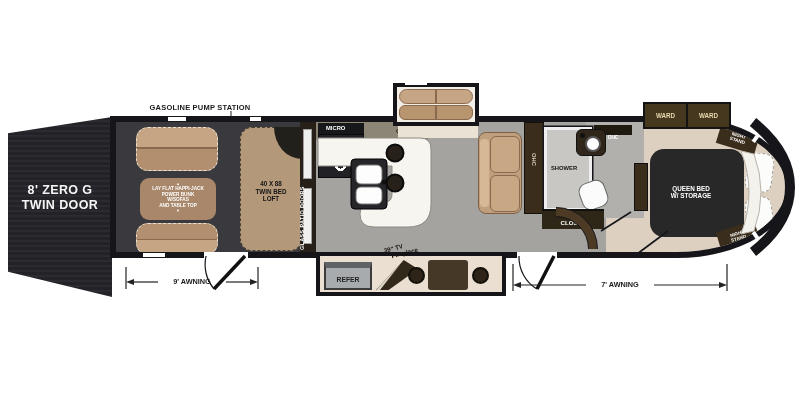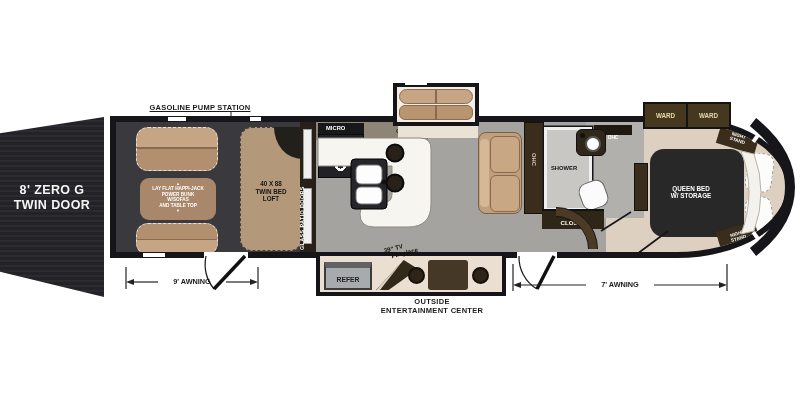--- a/index.html
+++ b/index.html
@@ -10,21 +10,21 @@
   .lbl { font-weight:bold; white-space:nowrap; color:#1a1a1a; }
   .c { text-align:center; }
   .vtxt { writing-mode:vertical-rl; transform:rotate(180deg); }
   svg { display:block; }
 </style>
 </head>
 <body>
 
 <div id="plan">
 
-  <div class="a" style="left:0;top:117px;width:104px;height:180px;
+  <div class="a" style="left:8px;top:117px;width:104px;height:180px;
               clip-path:polygon(0 9%,100% 0,100% 100%,0 86%);
               background:repeating-linear-gradient(180deg,#222227 0 3px,#2b2b31 3px 5px);">
     <div class="a lbl c" style="left:0;top:66px;width:100%;color:#f5f5f5;font-size:12.5px;line-height:15px;letter-spacing:.4px;">
       <div>8' ZERO G</div>
       <div>TWIN DOOR</div>
     </div>
   </div>
 
   <div class="a" style="left:110px;top:116px;width:682px;height:142px;border:6px solid #15151a;
               border-radius:0 115px 115px 0 / 0 71px 71px 0;background:#ddd0c0;overflow:hidden;">
@@ -200,30 +200,26 @@
     <polygon points="258,282 250,279 250,285" fill="#222"></polygon>
 
     <line x1="513" y1="264" x2="513" y2="291" stroke="#222" stroke-width="1.2"></line>
     <line x1="727" y1="264" x2="727" y2="291" stroke="#222" stroke-width="1.2"></line>
     <line x1="520" y1="285" x2="586" y2="285" stroke="#222" stroke-width="1.2"></line>
     <line x1="654" y1="285" x2="720" y2="285" stroke="#222" stroke-width="1.2"></line>
     <polygon points="513,285 521,282 521,288" fill="#222"></polygon>
     <polygon points="727,285 719,282 719,288" fill="#222"></polygon>
   </svg>
 
-  <div class="a lbl c" style="left:116px;top:103px;width:168px;font-size:7.5px;letter-spacing:.2px;text-decoration:underline;">GASOLINE PUMP STATION</div>
+  <div class="a lbl c" style="left:116px;top:103px;width:168px;font-size:7.5px;letter-spacing:.2px;">GASOLINE PUMP STATION</div>
 
   <div class="a lbl c" style="left:156px;top:277px;width:72px;font-size:7.3px;">9' AWNING</div>
 
   <div class="a lbl c" style="left:586px;top:280px;width:68px;font-size:7.3px;">7' AWNING</div>
 
-  <div class="a lbl c" style="left:350px;top:297px;width:164px;font-size:7.5px;line-height:9px;letter-spacing:.3px;">
-    <div>OUTSIDE</div>
-    <div>ENTERTAINMENT CENTER</div>
-  </div>
 
   <div class="a lbl" style="left:383px;top:247px;font-size:6.2px;line-height:7px;color:#171310;
               transform:rotate(-14deg);transform-origin:left top;">
     <div>39" TV</div>
     <div style="padding-left:6px;">Fireplace</div>
   </div>
 
 </div>
 
 </body></html>

